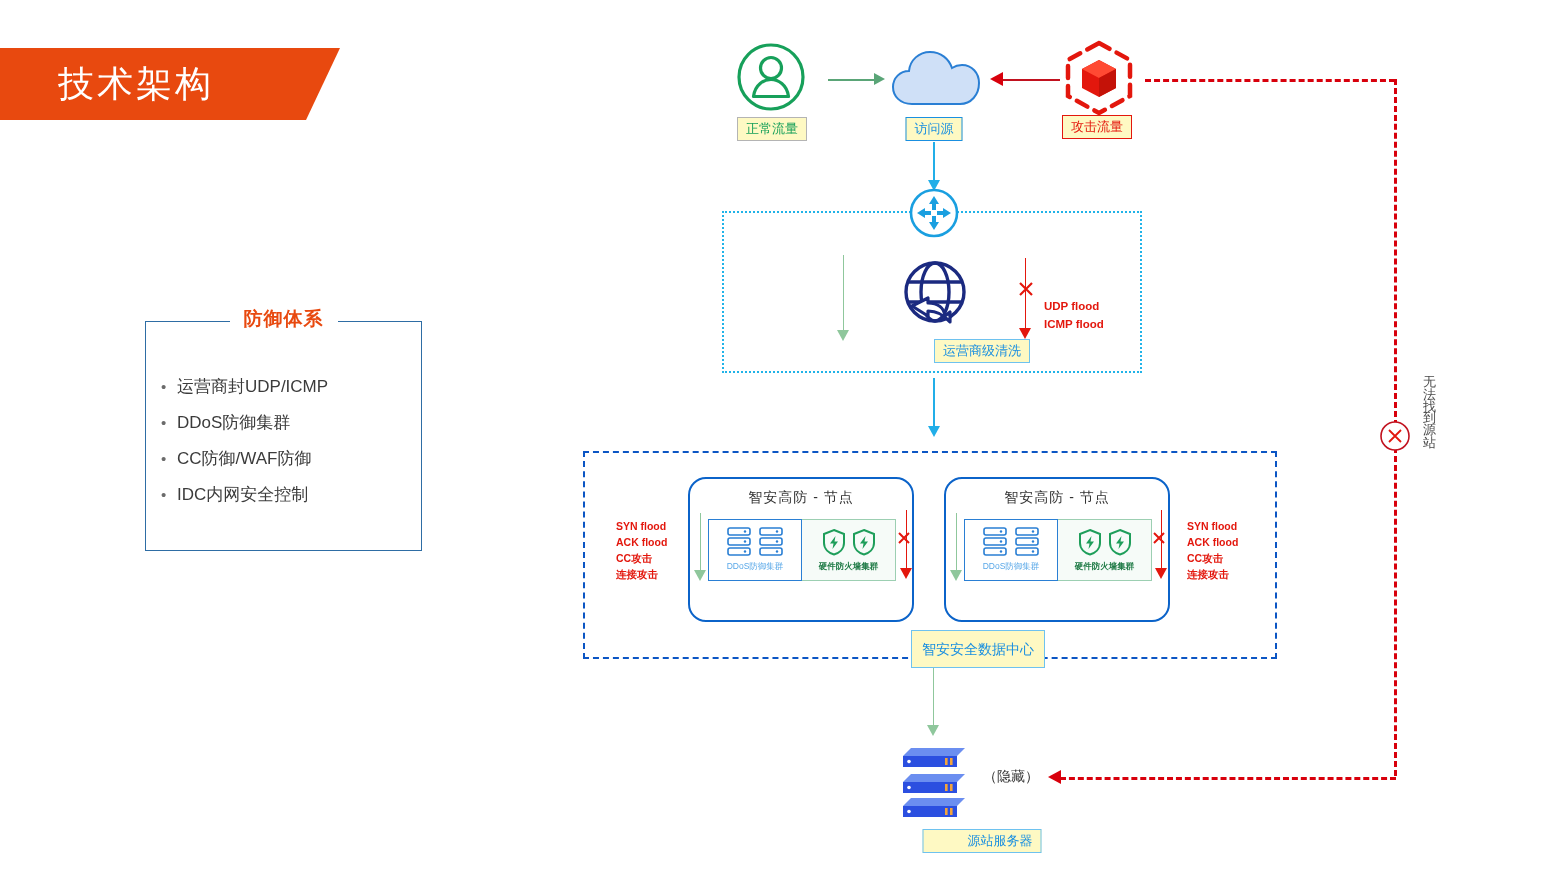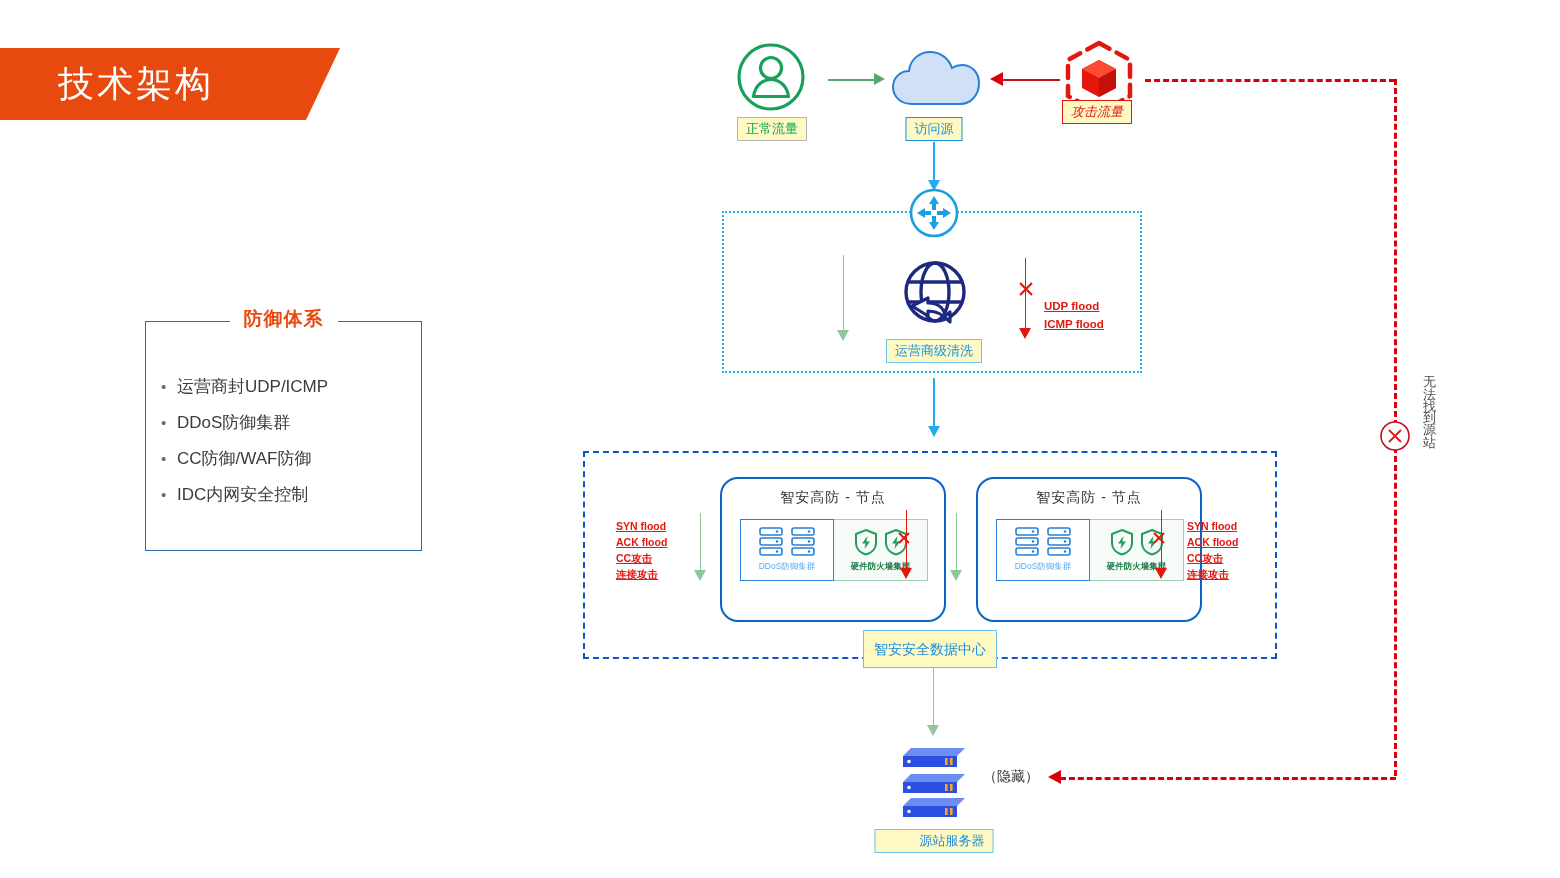--- a/index.html
+++ b/index.html
@@ -41,21 +41,21 @@
 
   
   .chip{
     position:absolute;border:1px solid;background:#fef9c3;
     font-size:13px;line-height:18px;padding:2px 8px;white-space:nowrap;
     transform:translateX(-50%);text-align:center;
   }
   .chip.green{color:#17a05a;border-color:#b4b4b4;}
   .chip.blue{color:#1a8fe0;border-color:#1a8fe0;}
   .chip.red{color:#e3170d;border-color:#e3170d;}
-  .chip.bluepale{color:#1a8fe0;border-color:#6ec2ef;}
+  .chip.bluepale{color:#1a8fe0;border-color:#6ec2ef;margin-left:48px;}
   .vline{position:absolute;width:0;border-left-width:2px;border-left-style:solid;}
   .hline{position:absolute;height:0;border-top-width:2px;border-top-style:solid;}
   .tri-down{
     position:absolute;width:0;height:0;border-left:6px solid transparent;
     border-right:6px solid transparent;border-top-width:11px;border-top-style:solid;
   }
   .tri-right{
     position:absolute;width:0;height:0;border-top:6px solid transparent;
     border-bottom:6px solid transparent;border-left-width:11px;border-left-style:solid;
   }
@@ -68,21 +68,21 @@
   #clean-box{
     left:722px;top:211px;width:420px;height:162px;
     border:2px dotted #21b3e8;box-sizing:border-box;
   }
   #dc-box{
     left:583px;top:451px;width:694px;height:208px;
     border:2px dashed #0b55c4;box-sizing:border-box;
   }
   .node-box{
     position:absolute;top:477px;width:226px;height:145px;
-    border:2px solid #0b63c9;border-radius:18px;box-sizing:border-box;background:#fff;margin-left:32px;
+    border:2px solid #0b63c9;border-radius:18px;box-sizing:border-box;background:#fff;
   }
   .node-title{
     position:absolute;left:0;top:10px;width:100%;text-align:center;
     font-size:14px;color:#333;letter-spacing:1px;
   }
   .cluster-wrap{
     position:absolute;left:18px;top:40px;width:188px;height:62px;display:flex;
   }
   .cluster-ddos{
     flex:0 0 94px;border:1px solid #2a7fd4;box-sizing:border-box;
@@ -95,21 +95,20 @@
     padding-top:5px;background:#f6fbf8;
   }
   .cluster-label{font-size:8.5px;margin-top:2px;white-space:nowrap;}
   .cluster-ddos .cluster-label{color:#59a8e8;}
   .cluster-fw .cluster-label{color:#1e7a45;font-weight:bold;}
   .icon-row{display:flex;gap:6px;align-items:center;justify-content:center;height:34px;}
 
   .atk-text{
     position:absolute;font-size:10.5px;font-weight:bold;color:#e3170d;line-height:16px;
     white-space:nowrap;
-    text-decoration:underline;
   }
 
   
   #no-origin-text{
     left:1424px;top:365px;width:18px;
     font-size:13px;line-height:25px;color:#4a4a4a;text-align:center;
     writing-mode:vertical-rl;letter-spacing:12px;
   }
 
   
@@ -167,21 +166,21 @@
 <svg class="abs" style="left:1060px;top:38px;" width="78" height="80" viewBox="0 0 78 80">
   <g fill="none" stroke="#e3170d" stroke-width="4.5" stroke-linecap="round" stroke-dasharray="12 8">
     <path d="M39 5 L70 22 L70 58 L39 75 L8 58 L8 22 Z"></path>
   </g>
   <g>
     <polygon points="39,22 56,31 56,50 39,59 22,50 22,31" fill="#e3170d"></polygon>
     <polygon points="39,22 56,31 39,40 22,31" fill="#ff4a33"></polygon>
     <polygon points="39,40 56,31 56,50 39,59" fill="#c41208"></polygon>
   </g>
 </svg>
-<div class="chip red" style="left:1097px;top:100px;font-style:italic;">攻击流量</div>
+<div class="chip red" style="left:1097px;top:115px;">攻击流量</div>
 
 <div class="hline abs" style="left:1145px;top:79px;width:250px;border-top-color:#d8000c;border-top-style:dashed;border-top-width:3px;"></div>
 <div class="vline abs" style="left:1394px;top:79px;height:697px;border-left-color:#d8000c;border-left-style:dashed;border-left-width:3px;"></div>
 <div class="hline abs" style="left:1060px;top:777px;width:336px;border-top-color:#d8000c;border-top-style:dashed;border-top-width:3px;"></div>
 <div class="tri-left abs" style="left:1048px;top:770px;border-right-color:#d8000c;"></div>
 
 <svg class="abs" style="left:1379px;top:420px;" width="32" height="32" viewBox="0 0 32 32">
   <circle cx="16" cy="16" r="14" fill="#ffffff" stroke="#c1121f" stroke-width="1.6"></circle>
   <path d="M10 10 L22 22 M22 10 L10 22" stroke="#e3170d" stroke-width="1.8"></path>
 </svg>

